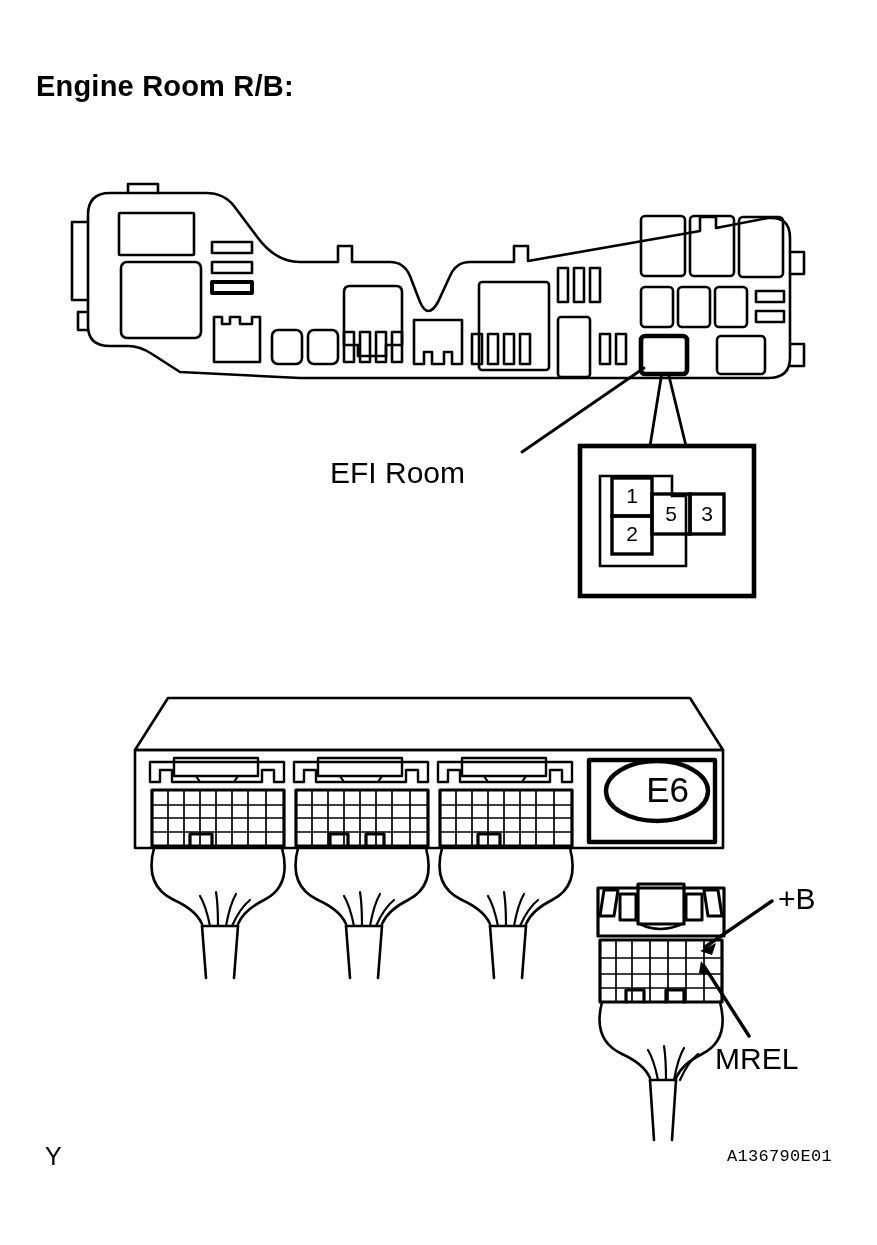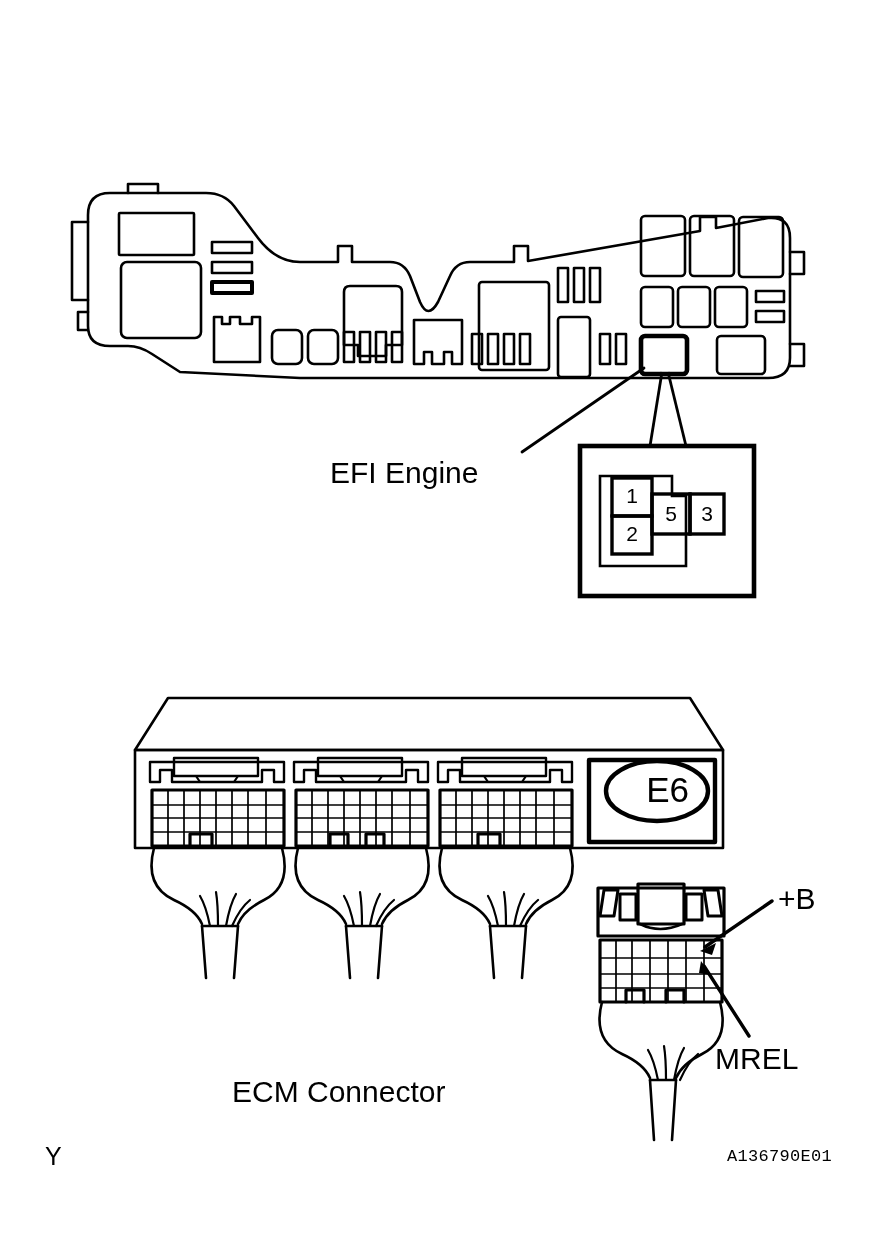--- a/index.html
+++ b/index.html
@@ -365,31 +365,31 @@
     <g stroke="#000" stroke-width="3.4" fill="#000" stroke-linecap="round">
       <line x1="772" y1="901" x2="705" y2="947"></line>
       <polygon points="700,951 716,943 712,955" stroke="none"></polygon>
 
       <line x1="749" y1="1036" x2="704" y2="966"></line>
       <polygon points="701,961 711,975 699,973" stroke="none"></polygon>
     </g>
 
   </svg>
 
-
-  <div class="txt" id="efi-relay-label">EFI Engine</div>
+  <div class="txt" id="page-title">Engine Room R/B:</div>
+
+  <div class="txt" id="efi-relay-label">EFI Room</div>
 
   <div class="pin-num" style="left:612px; top:485px; width:40px;">1</div>
   <div class="pin-num" style="left:612px; top:523px; width:40px;">2</div>
   <div class="pin-num" style="left:652px; top:503px; width:38px;">5</div>
   <div class="pin-num" style="left:690px; top:503px; width:34px;">3</div>
 
   <div id="e6-text">E6</div>
 
-  <div class="txt" id="ecm-connector-label">ECM Connector</div>
 
   <div class="txt" id="plus-b-label">+B</div>
 
   <div class="txt" id="mrel-label">MREL</div>
 
   <div class="txt" id="sheet-mark">Y</div>
 
   <div class="txt" id="figure-id">A136790E01</div>
 
 </div>

